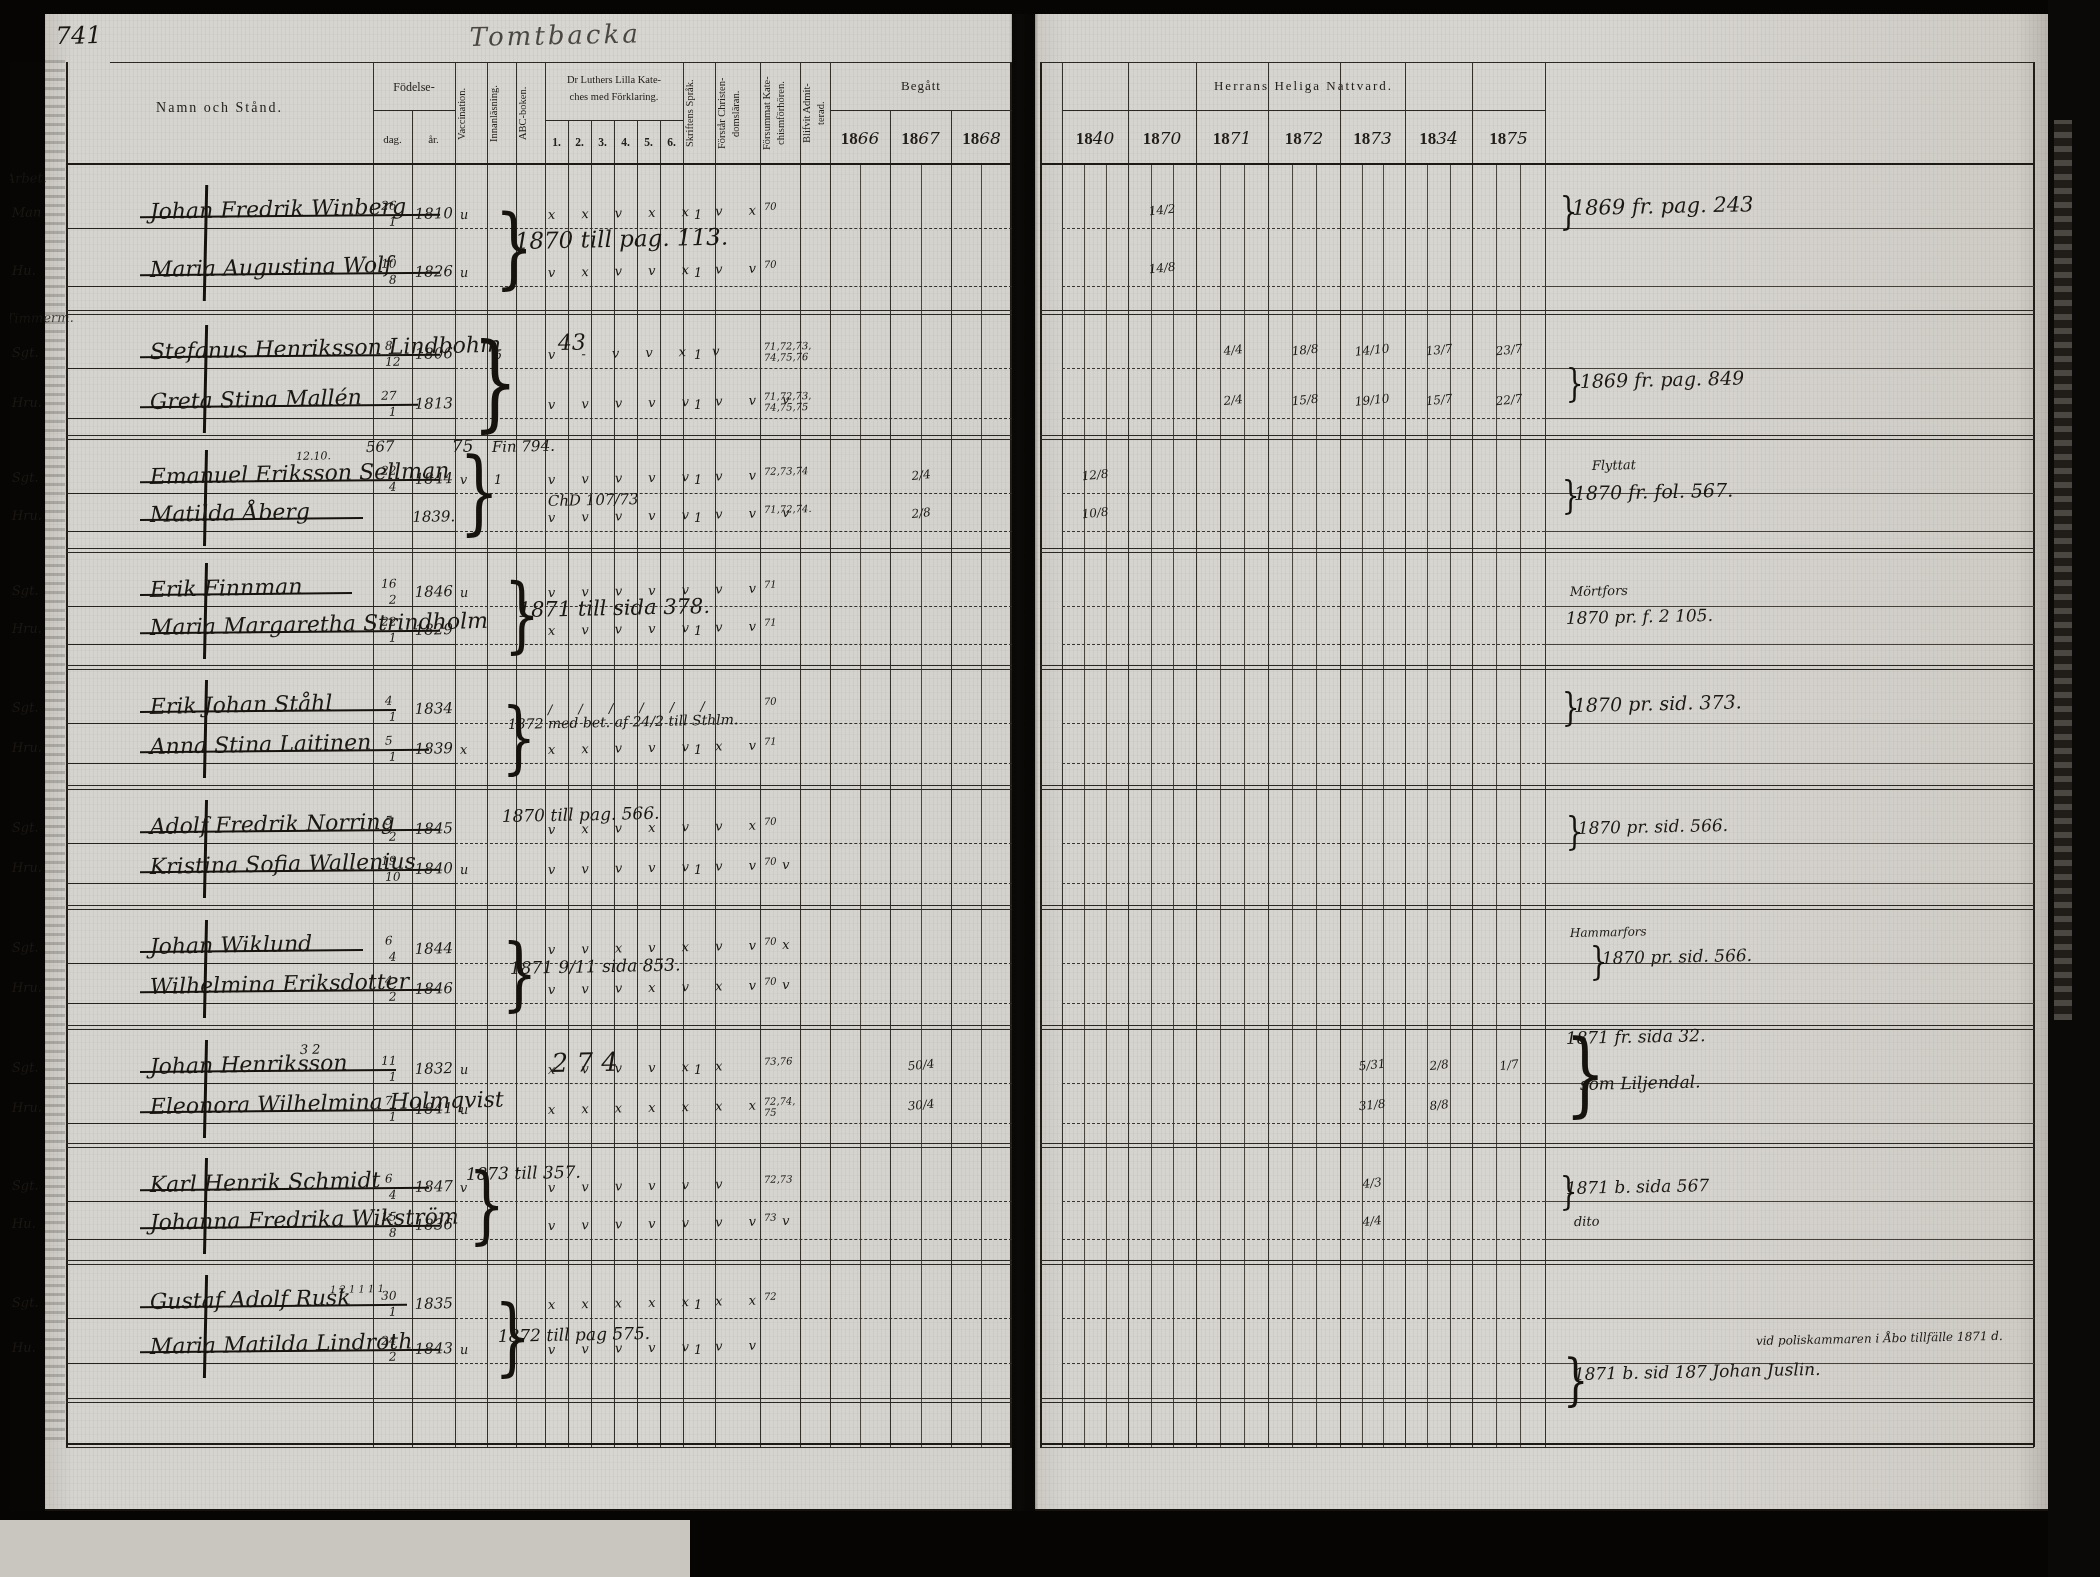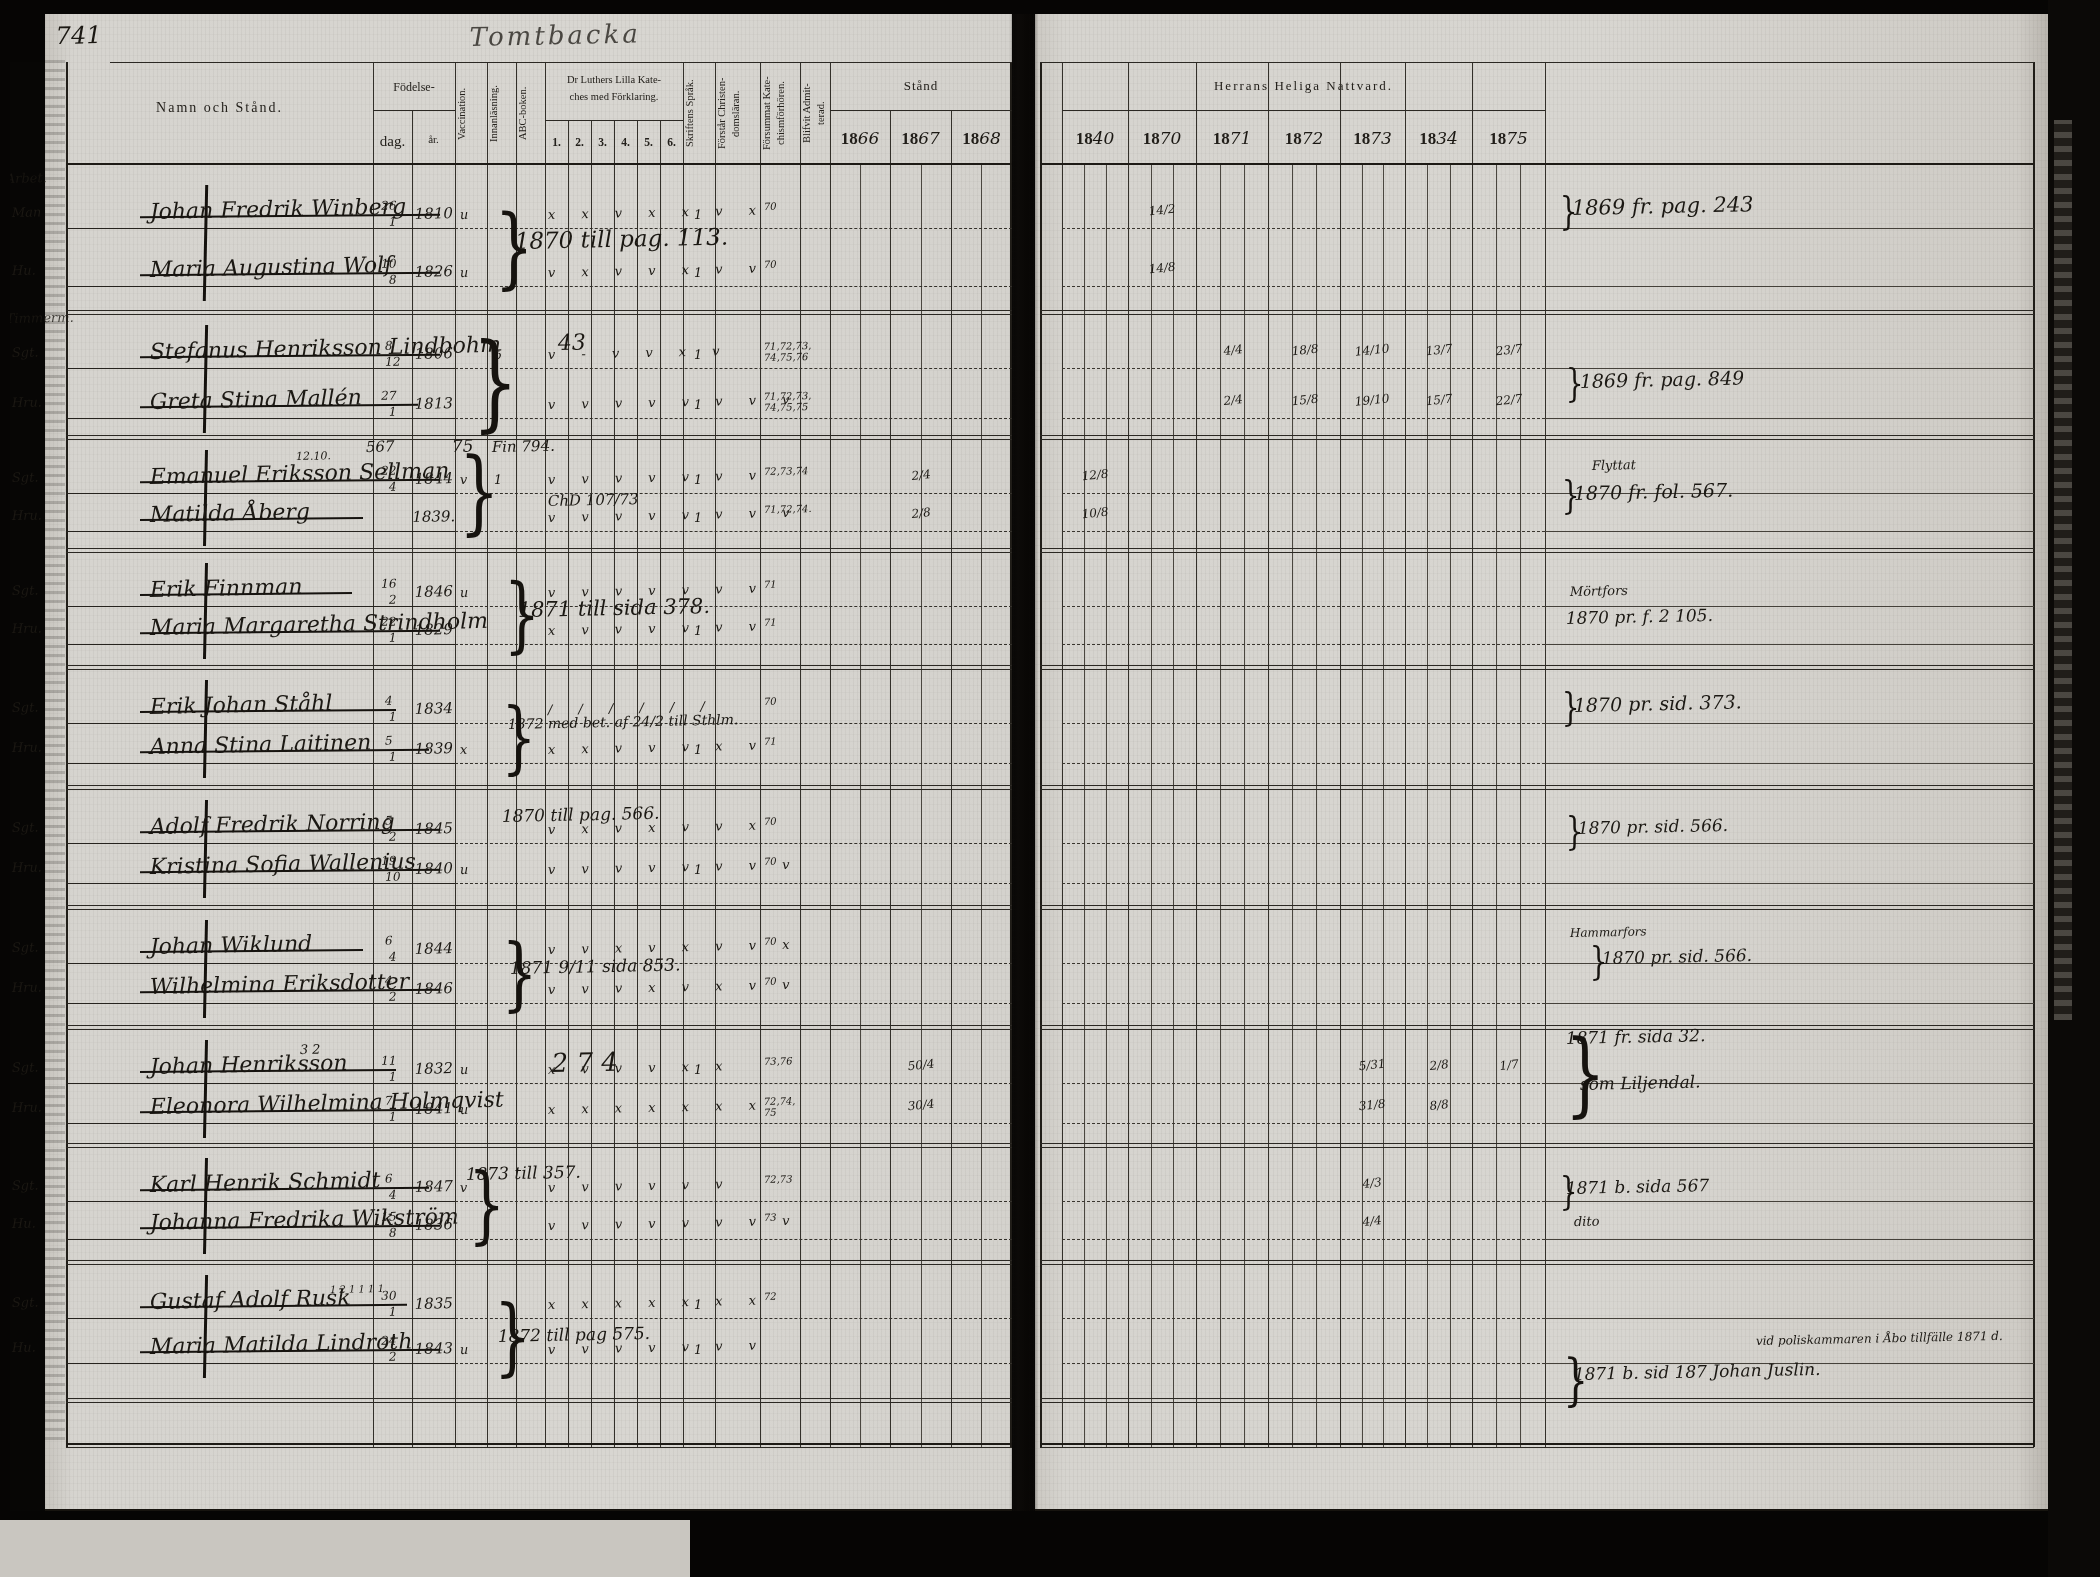--- a/index.html
+++ b/index.html
@@ -39,41 +39,41 @@
   <div class="page" id="page-left"></div>
   <div class="page" id="page-right"></div>
   <div class="texture"></div>
   <div id="gutter"></div>
 
   <div class="hw" style="left:56px;top:22px;font-size:24px;">741</div>
   <div class="hw" style="left:470px;top:22px;font-size:26px;letter-spacing:3px;opacity:.75;">Tomtbacka</div>
 
   <div class="printed" style="left:66px;top:100px;width:307px;font-size:14px;letter-spacing:2px;">Namn och Stånd.</div>
   <div class="printed" style="left:373px;top:80px;width:82px;font-size:12px;">Födelse-</div>
-  <div class="printed" style="left:373px;top:133px;width:39px;font-size:15px;">dag.</div>
+  <div class="printed" style="left:373px;top:133px;width:39px;font-size:11px;">dag.</div>
   <div class="printed" style="left:412px;top:133px;width:43px;font-size:11px;">år.</div>
   <div class="vl" style="left:455px;width:32px;">Vaccination.</div>
   <div class="vl" style="left:487px;width:29px;">Innanläsning.</div>
   <div class="vl" style="left:516px;width:29px;">ABC-boken.</div>
   <div class="printed" style="left:545px;top:72px;width:138px;font-size:10.5px;white-space:pre-line;line-height:1.6;">Dr Luthers Lilla Kate-
 ches med Förklaring.</div>
   <div class="printed" style="left:545px;top:136px;width:23px;font-size:11.5px;font-weight:bold;">1.</div>
   <div class="printed" style="left:568px;top:136px;width:23px;font-size:11.5px;font-weight:bold;">2.</div>
   <div class="printed" style="left:591px;top:136px;width:23px;font-size:11.5px;font-weight:bold;">3.</div>
   <div class="printed" style="left:614px;top:136px;width:23px;font-size:11.5px;font-weight:bold;">4.</div>
   <div class="printed" style="left:637px;top:136px;width:23px;font-size:11.5px;font-weight:bold;">5.</div>
   <div class="printed" style="left:660px;top:136px;width:23px;font-size:11.5px;font-weight:bold;">6.</div>
   <div class="vl" style="left:683px;width:32px;">Skriftens Språk.</div>
   <div class="vl" style="left:715px;width:45px;">Förstår Christen-
 domsläran.</div>
   <div class="vl" style="left:760px;width:40px;">Försummat Kate-
 chismförhören.</div>
   <div class="vl" style="left:800px;width:30px;">Blifvit Admit-
 terad.</div>
-  <div class="printed" style="left:830px;top:78px;width:182px;font-size:13px;letter-spacing:1px;">Stånd</div>
+  <div class="printed" style="left:830px;top:78px;width:182px;font-size:13px;letter-spacing:1px;">Begått</div>
   <div class="ybox" style="left:830px;width:60px;">
     <span class="yp">18</span><span class="ys">66</span></div>
   <div class="ybox" style="left:890px;width:61px;">
     <span class="yp">18</span><span class="ys">67</span></div>
   <div class="ybox" style="left:951px;width:61px;">
     <span class="yp">18</span><span class="ys">68</span></div>
 
   <div class="printed" style="left:1062px;top:78px;width:483px;font-size:13px;letter-spacing:2px;">Herrans Heliga Nattvard.</div>
   <div class="ybox" style="left:1062px;width:66px;">
     <span class="yp">18</span><span class="ys">40</span></div>

